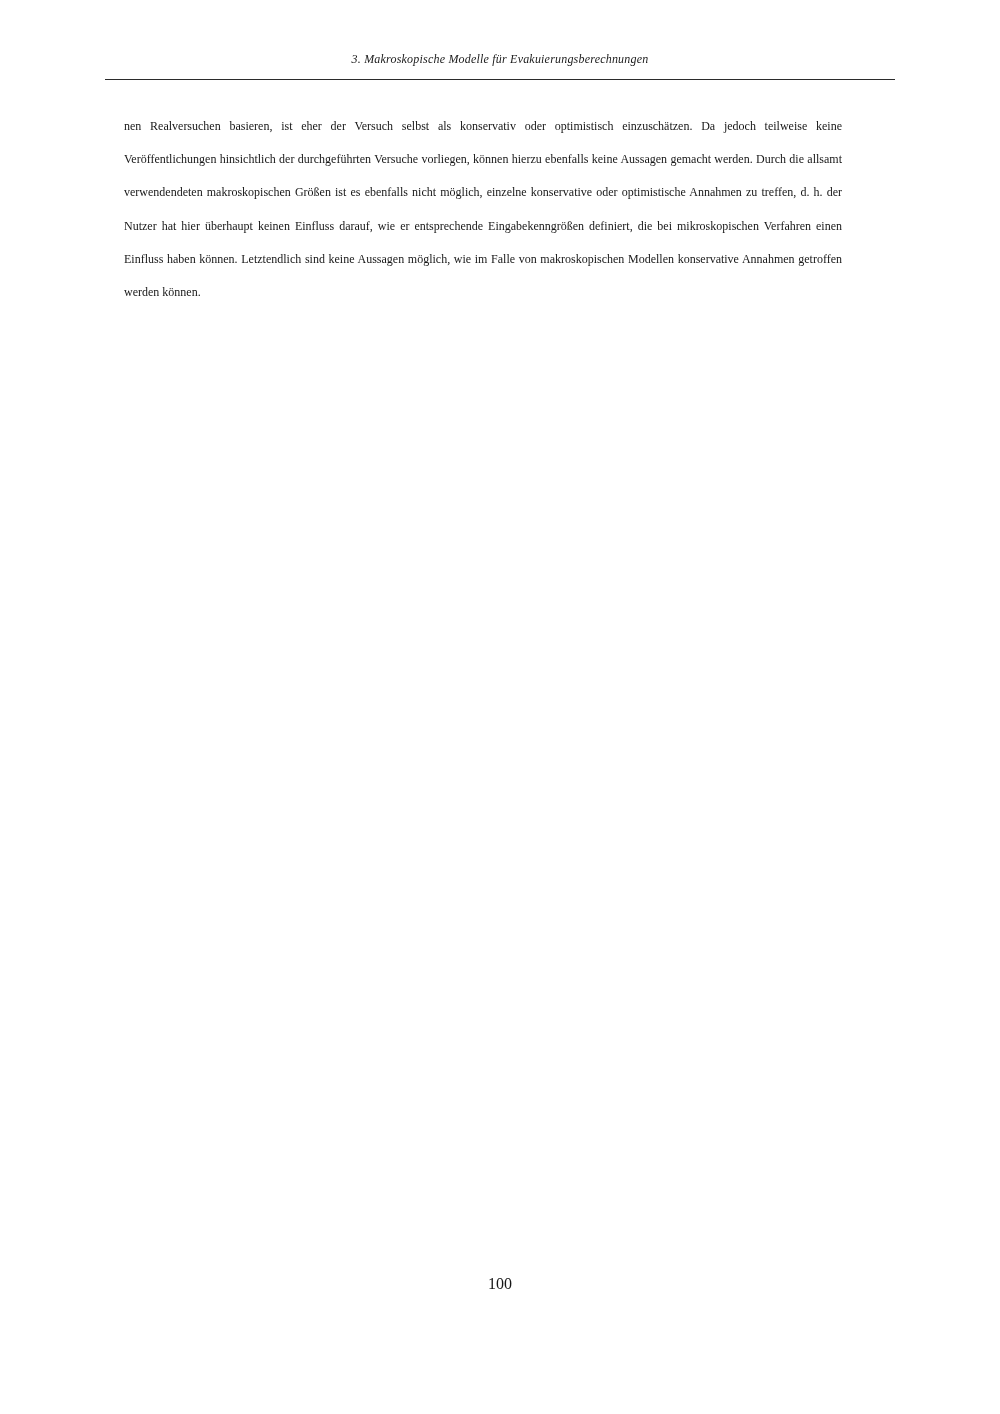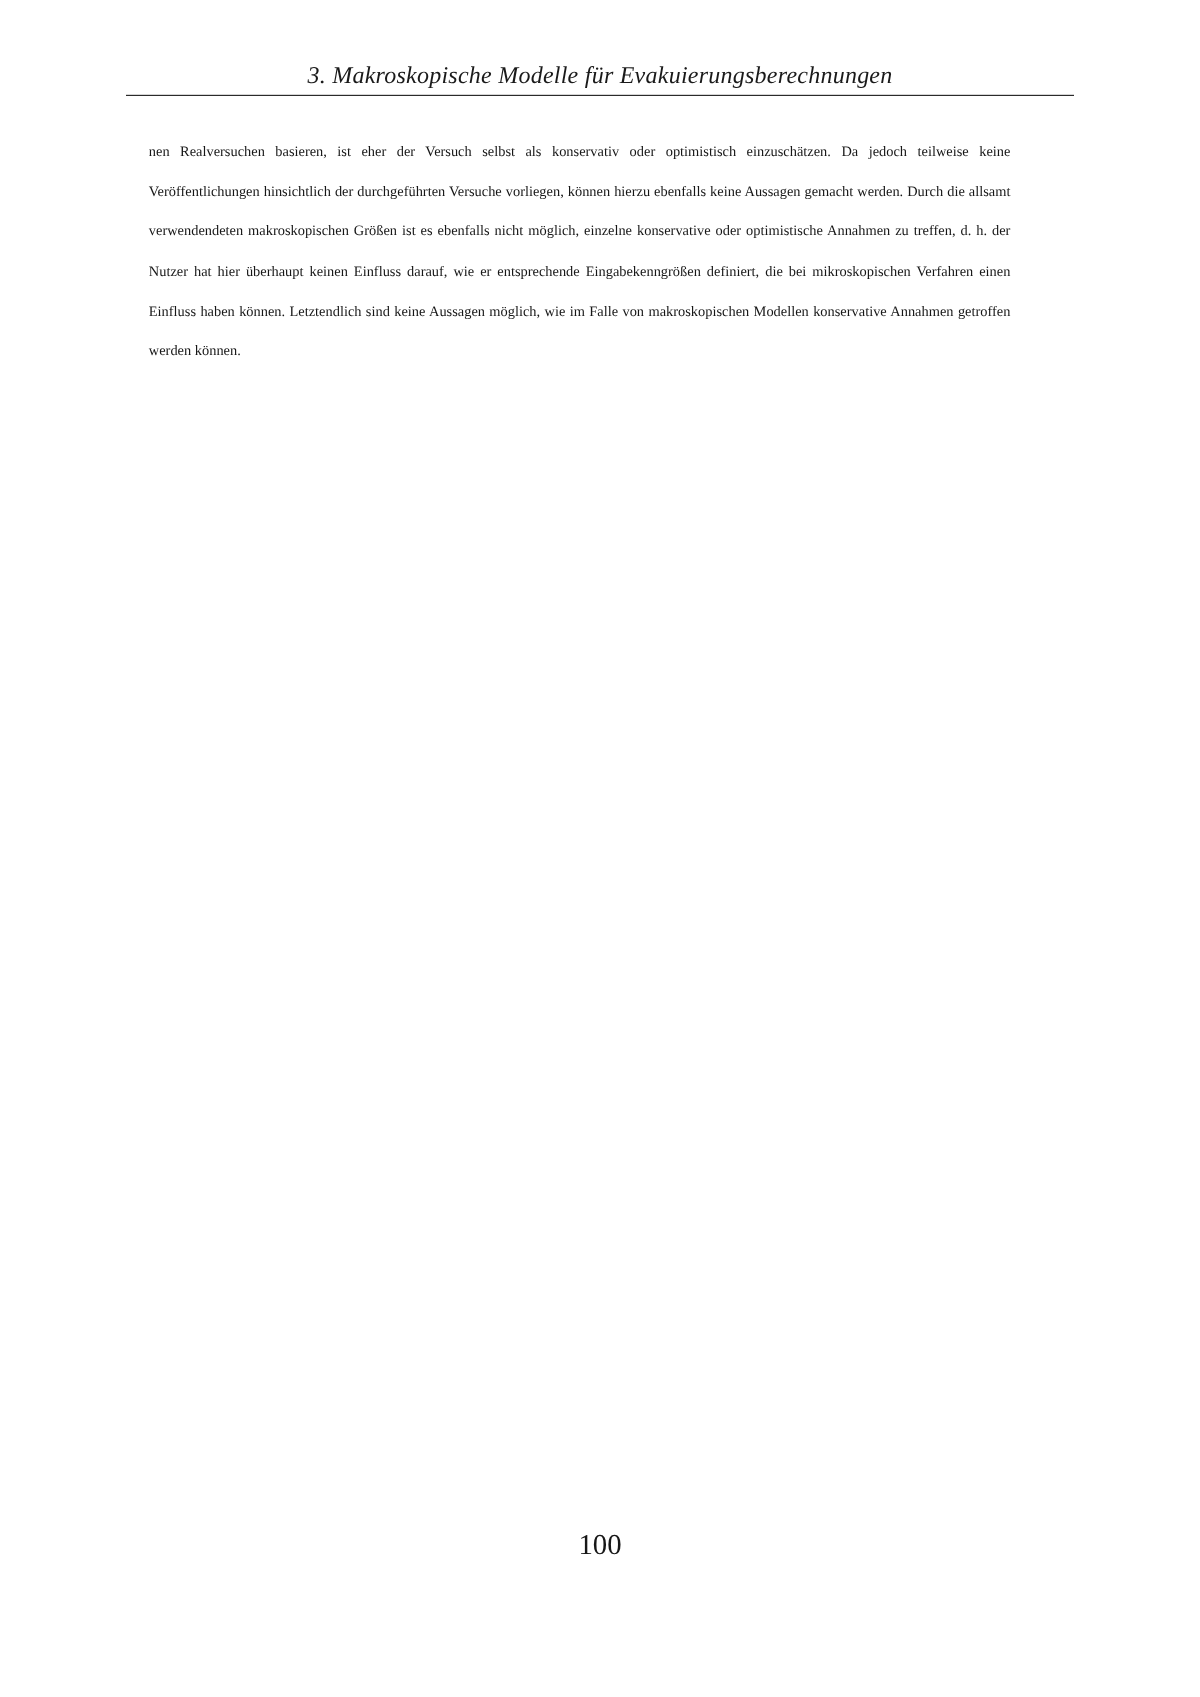--- a/index.html
+++ b/index.html
@@ -23,21 +23,21 @@
     height: 1414px;
     box-sizing: border-box;
   }
   .running-head {
     position: absolute;
     left: 105px;
     top: 52px;
     width: 790px;
     text-align: center;
     font-style: italic;
-    font-size: 20px;
+    font-size: 12px;
     letter-spacing: 0.2px;
     color: #1a1a1a;
   }
   .head-rule {
     position: absolute;
     left: 105px;
     top: 79px;
     width: 790px;
     height: 1px;
     background: #2b2b2b;
@@ -53,21 +53,21 @@
     line-height: 33.2px;
     color: #171717;
     hyphens: manual;
   }
   .folio {
     position: absolute;
     left: 0;
     top: 1275px;
     width: 1000px;
     text-align: center;
-    font-size: 24px;
+    font-size: 16px;
     color: #171717;
   }
 </style>
 </head>
 <body>
 
 <div class="page">
 
   <div class="running-head">3.  Makroskopische Modelle für Evakuierungsberechnungen</div>
 

